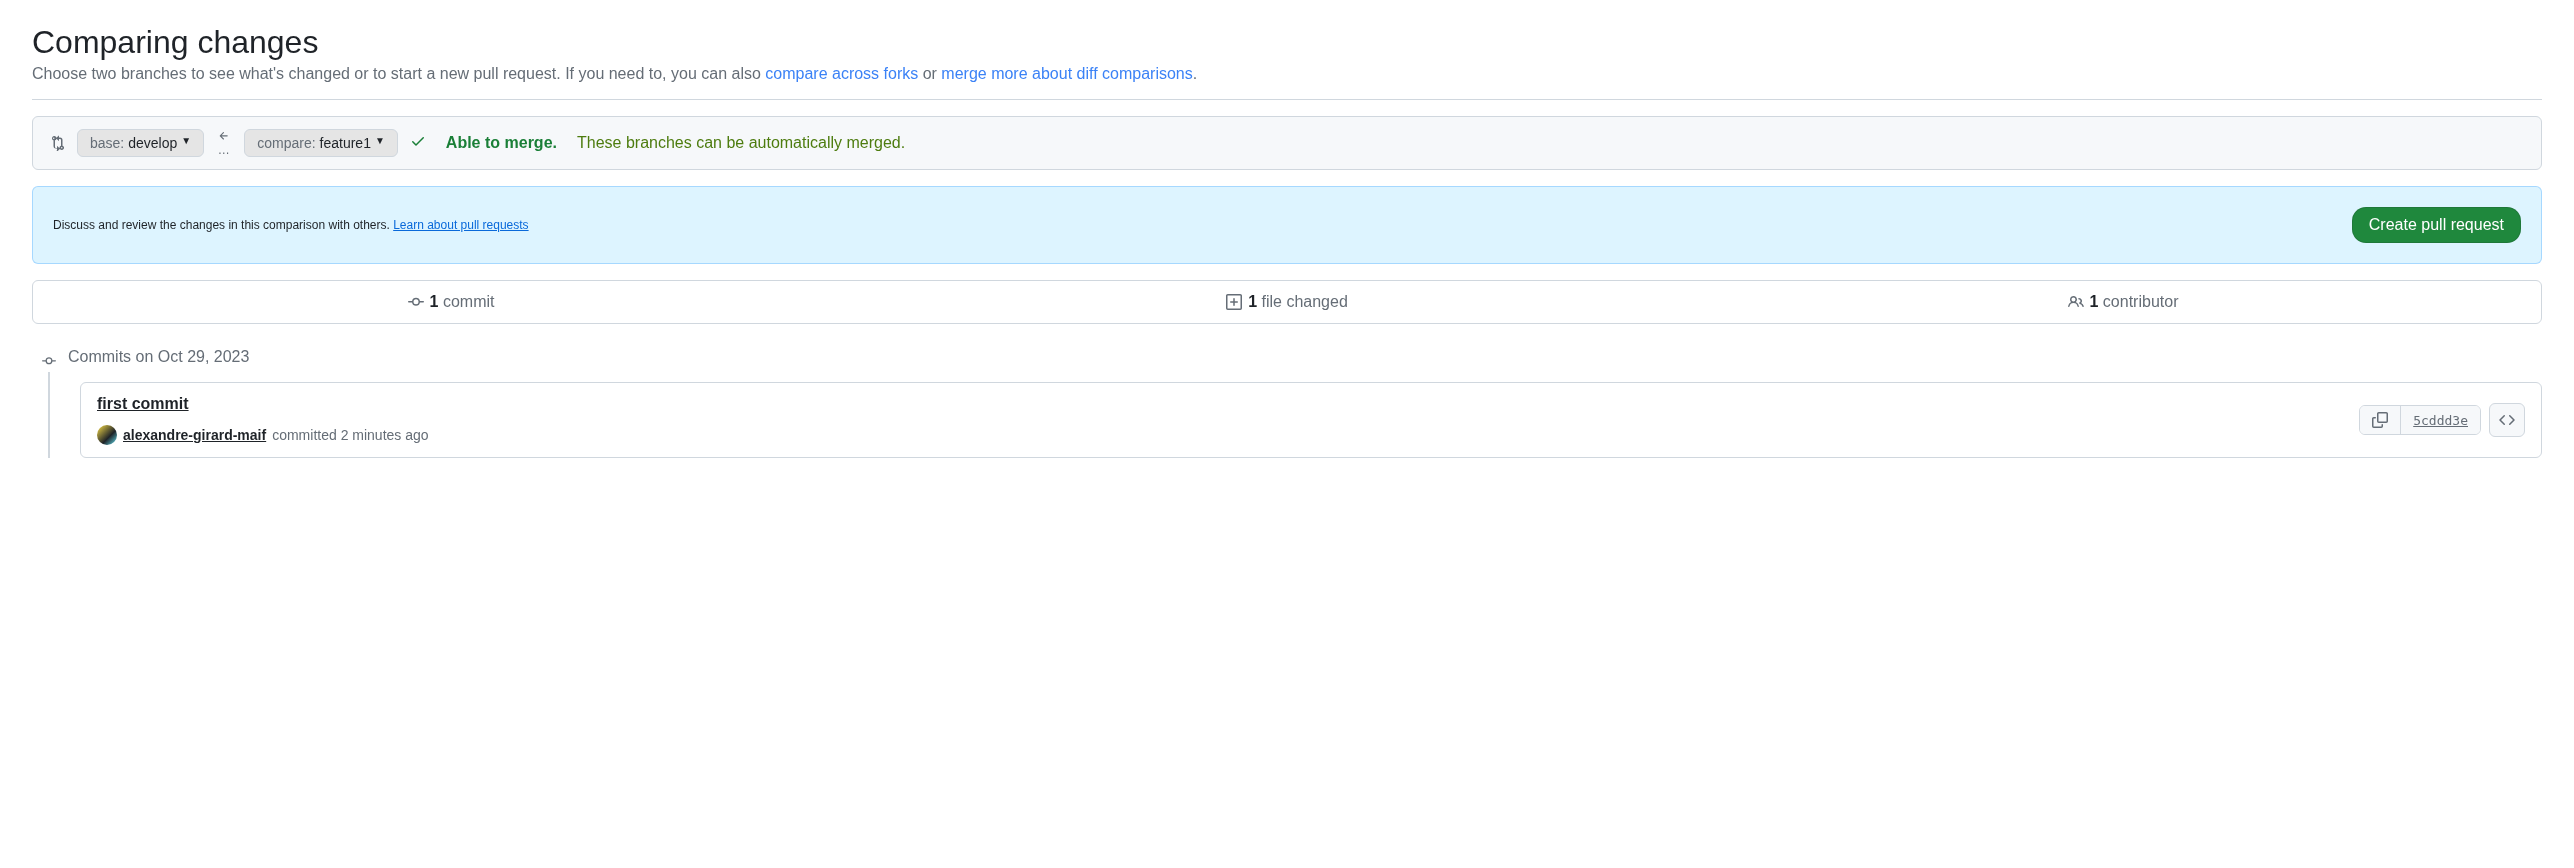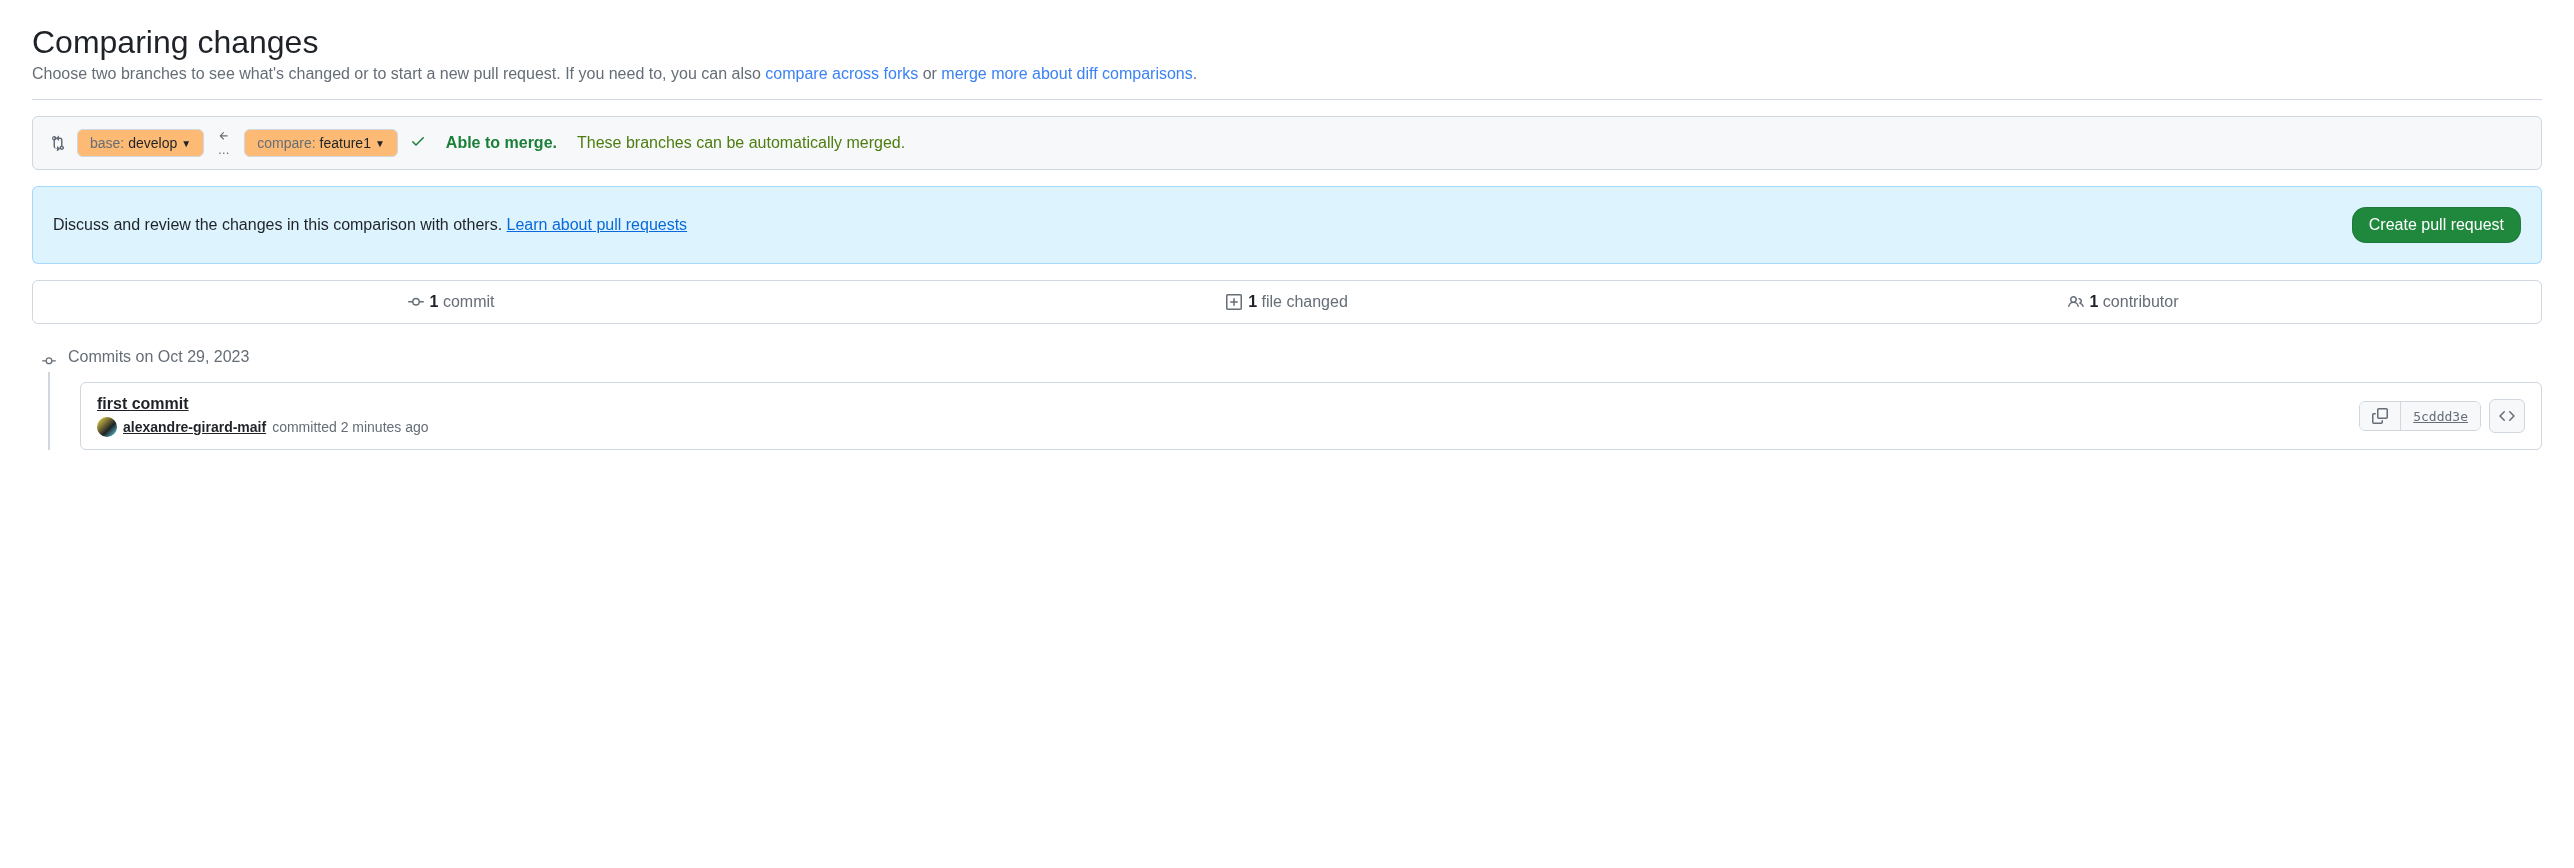--- a/index.html
+++ b/index.html
@@ -32,29 +32,28 @@
       border: 1px solid #d0d7de;
       border-radius: 6px;
       padding: 12px 16px;
       display: flex;
       align-items: center;
       gap: 12px;
       margin-bottom: 16px;
     }
     .compare-icon { color: #656d76; display:flex; align-items:center;}
     .branch-select {
-      background: #fdba74;
+      background: #e5e5e5;
       border: 1px solid #d0d7de;
       border-radius: 6px;
       padding: 5px 12px;
       font-size: 14px;
       color: #656d76;
       cursor: pointer;
       display: inline-flex;
-      align-items: center;
       gap: 4px;
     }
     .branch-select strong { color: #1f2328; font-weight: 400; }
     .caret-down { font-size: 10px; color: #1f2328; }
     .arrow-separator { color: #656d76; display:flex; flex-direction:column; align-items:center; line-height:1; gap:2px;}
     .arrow-separator .dots{font-size:12px; letter-spacing:1px;}
     .merge-status {
       display: flex;
       align-items: center;
       gap: 20px;
@@ -67,21 +66,21 @@
     .flash-banner {
       background: #ddf4ff;
       border: 1px solid rgba(84,174,255,0.4);
       border-radius: 6px;
       padding: 20px 20px;
       display: flex;
       align-items: center;
       justify-content: space-between;
       margin-bottom: 16px;
     }
-    .flash-text { font-size: 16px; color: #1f2328; }
+    .flash-text { font-size: 12px; color: #1f2328; }
     .flash-text a { color: #0969da; text-decoration: underline; }
     .btn-primary {
       background: #1f883d;
       color: #ffffff;
       border: 1px solid rgba(31,35,40,0.15);
       border-radius: 14px;
       padding: 8px 16px;
       font-size: 16px;
       font-weight: 500;
       cursor: pointer;
@@ -124,21 +123,21 @@
     }
     .commit-row {
       border: 1px solid #d0d7de;
       border-radius: 6px;
       padding: 12px 16px;
       display: flex;
       align-items: center;
       justify-content: space-between;
       margin-left: 28px;
     }
-    .commit-info { display: flex; flex-direction: column; gap: 4px; }
+    .commit-info { display: flex; flex-direction: column; gap: 12px; }
     .commit-title { font-size: 16px; font-weight: 600; color: #1f2328; }
     .commit-meta { display: flex; align-items: center; gap: 6px; font-size: 14px; color: #656d76; }
     .avatar {
       width: 20px; height: 20px; border-radius: 50%;
       background: linear-gradient(135deg,#fde047 0%, #1f2328 60%, #67e8f9 100%);
       display:inline-block;
     }
     .commit-author { font-weight: 600; color: #1f2328; }
     .commit-actions { display: flex; align-items: center; gap: 8px; }
     .btn-group { display: flex; border: 1px solid #d0d7de; border-radius: 6px; overflow: hidden; }

